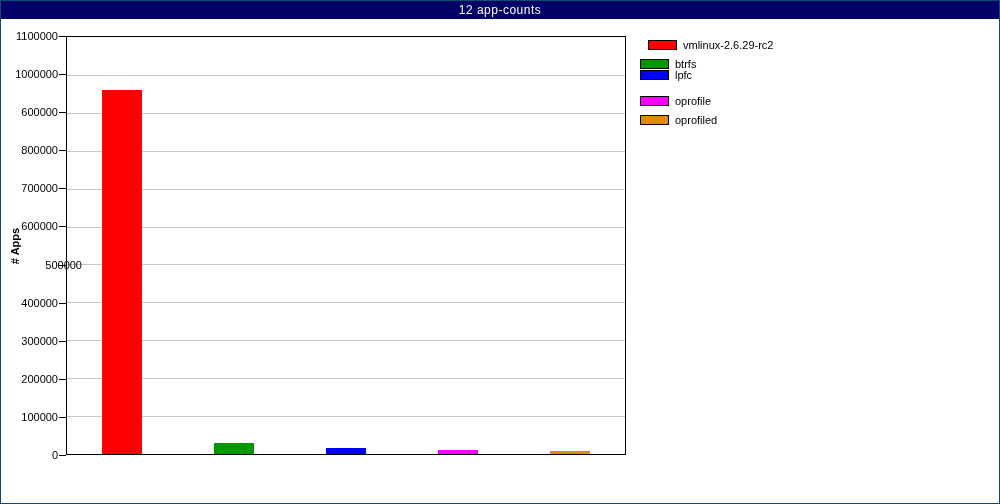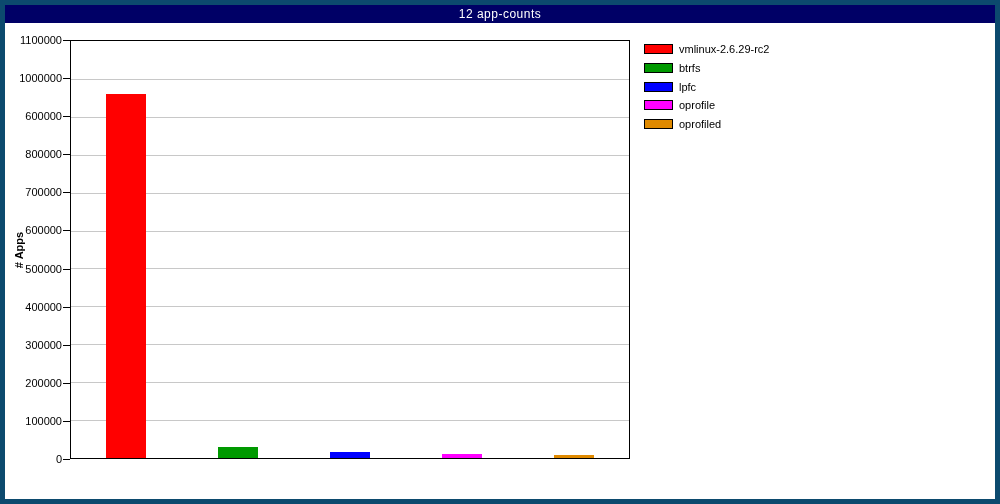--- a/index.html
+++ b/index.html
@@ -1,18 +1,18 @@
 <!DOCTYPE html>
 <html><head>
 <meta charset="utf-8">
 <style>
   html,body{margin:0;padding:0;background:#ffffff;}
   body{font-family:"Liberation Sans","DejaVu Sans",sans-serif;}
   #frame{position:relative;width:1000px;height:504px;box-sizing:border-box;
-         border:5px solid #0c4a6e;background:#ffffff;overflow:hidden;}
+         border:1px solid #0c4a6e;background:#ffffff;overflow:hidden;}
   #titlebar{position:absolute;left:0;top:0;right:0;height:18px;
             display:flex;align-items:center;justify-content:center;
             font-size:12px;letter-spacing:0.5px;}
   #plot{position:absolute;left:65px;top:35px;width:560px;height:419px;
         box-sizing:border-box;border:1px solid #000000;background:#ffffff;}
   .gridline{position:absolute;left:0;right:0;height:1px;}
   .bar{position:absolute;bottom:0;}
   .ytick{position:absolute;width:7px;height:1px;background:#000000;}
   .yticklabel{position:absolute;left:0;width:57px;text-align:right;
               font-size:11px;color:#000000;line-height:12px;}
@@ -48,29 +48,29 @@
       <div class="gridline" style="background: rgb(200, 200, 200); top: 37.9091px;"></div>
       <div class="bar" style="left: 35px; width: 40px; height: 364px; background: rgb(255, 0, 0);"></div>
       <div class="bar" style="left: 147px; width: 40px; height: 11px; background: rgb(0, 153, 0);"></div>
       <div class="bar" style="left: 259px; width: 40px; height: 6px; background: rgb(0, 0, 255);"></div>
       <div class="bar" style="left: 371px; width: 40px; height: 4px; background: rgb(255, 0, 255);"></div>
       <div class="bar" style="left: 483px; width: 40px; height: 3px; background: rgb(224, 138, 0);"></div>
     </div>
 
 
   <div id="legend">
-      <div class="legend-item" style="top: 37px;">
+      <div class="legend-item" style="top: 37px; margin-left: 8px;">
         <span class="legend-swatch" style="background: rgb(255, 0, 0);"></span>
         <span class="legend-label">vmlinux-2.6.29-rc2</span>
       </div>
       <div class="legend-item" style="top: 56px;">
         <span class="legend-swatch" style="background: rgb(0, 153, 0);"></span>
         <span class="legend-label">btrfs</span>
       </div>
-      <div class="legend-item" style="top: 75px;">
+      <div class="legend-item" style="top: 67px;">
         <span class="legend-swatch" style="background: rgb(0, 0, 255);"></span>
         <span class="legend-label">lpfc</span>
       </div>
       <div class="legend-item" style="top: 93px;">
         <span class="legend-swatch" style="background: rgb(255, 0, 255);"></span>
         <span class="legend-label">oprofile</span>
       </div>
       <div class="legend-item" style="top: 112px; justify-content: center;">
         <span class="legend-swatch" style="background: rgb(224, 138, 0);"></span>
         <span class="legend-label">oprofiled</span>
@@ -80,21 +80,21 @@
     <div class="yticklabel" style="top: 448px;">0</div>
     <div class="ytick" style="left: 58px; top: 416px;"></div>
     <div class="yticklabel" style="top: 410px;">100000</div>
     <div class="ytick" style="left: 58px; top: 378px;"></div>
     <div class="yticklabel" style="top: 372px;">200000</div>
     <div class="ytick" style="left: 58px; top: 340px;"></div>
     <div class="yticklabel" style="top: 334px;">300000</div>
     <div class="ytick" style="left: 58px; top: 302px;"></div>
     <div class="yticklabel" style="top: 296px;">400000</div>
     <div class="ytick" style="left: 58px; top: 264px;"></div>
-    <div class="yticklabel" style="top: 258px;">500000</div>
+    <div class="yticklabel" style="top: 258px; margin-left: 24px;">500000</div>
     <div class="ytick" style="left: 58px; top: 225px;"></div>
     <div class="yticklabel" style="top: 219px;">600000</div>
     <div class="ytick" style="left: 58px; top: 187px;"></div>
     <div class="yticklabel" style="top: 181px;">700000</div>
     <div class="ytick" style="left: 58px; top: 149px;"></div>
     <div class="yticklabel" style="top: 143px;">800000</div>
     <div class="ytick" style="left: 58px; top: 111px;"></div>
     <div class="yticklabel" style="top: 105px;">600000</div>
     <div class="ytick" style="left: 58px; top: 73px;"></div>
     <div class="yticklabel" style="top: 67px;">1000000</div>

